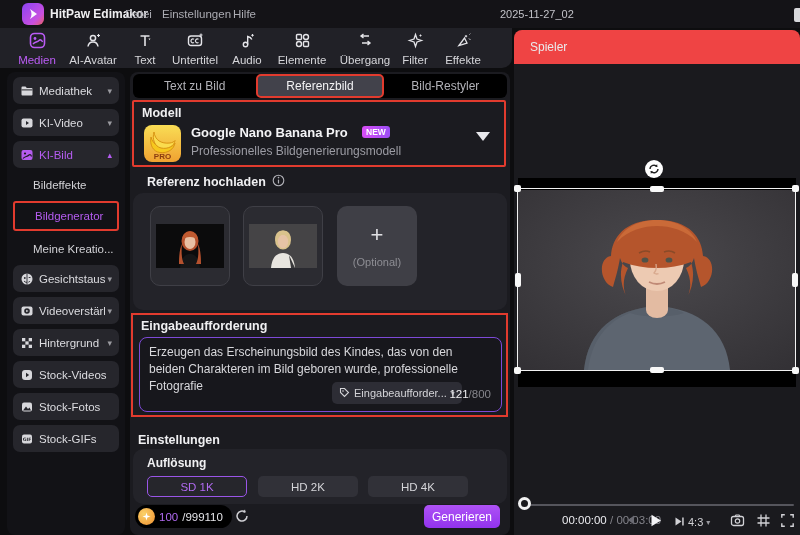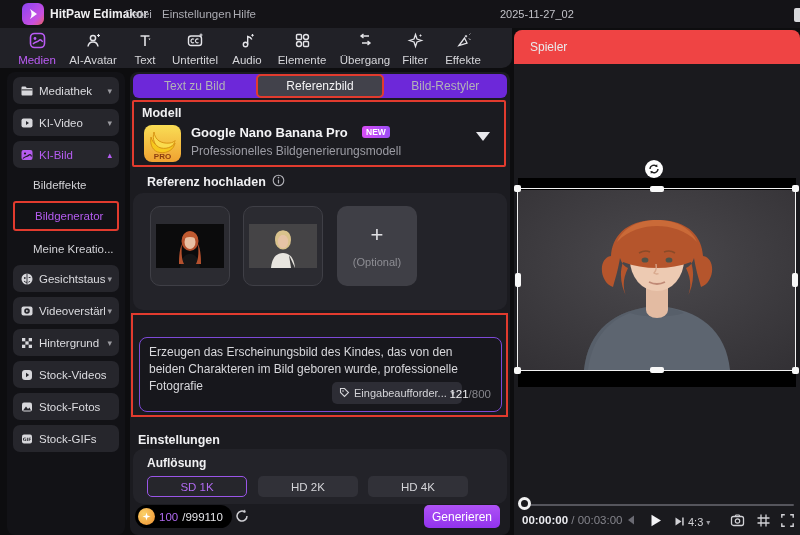--- a/index.html
+++ b/index.html
@@ -34,21 +34,21 @@
   .sb-item .sb-caret { font-size:9px; color:#9a9aa0; margin-left:2px; }
   .sb-item.active-purple .sb-label, .sb-item.active-purple .sb-caret { color:#b55cf0; }
   .sb-sub { position:relative; margin:0 6px 4px 6px; height:24px; display:flex; align-items:center;
             padding-left:20px; cursor:pointer; }
   .sb-sub .sb-label { font-size:11.5px; color:#d2d2d6; }
   .sb-sub.selected { border:2px solid #e23b2e; border-radius:3px; height:30px; margin-bottom:6px; }
   .sb-sub.selected .sb-label { color:#b55cf0; }
 
   
   #main { left:130px; top:72px; width:380px; height:463px; background:#1b1b20; border-radius:8px; }
-  #main-tabs { position:absolute; left:3px; top:2px; width:374px; height:24px; background:#6d28d9;
+  #main-tabs { position:absolute; left:3px; top:2px; width:374px; height:24px; background:#000000;
                border-radius:6px; display:flex; }
   .main-tab { flex:1; display:flex; align-items:center; justify-content:center; font-size:12px;
               color:#b2b2b8; border-radius:5px; cursor:pointer; }
   .main-tab.active { background:#42424b; color:#f2f2f4; border:2px solid #e23b2e; }
 
   #model-box { position:absolute; left:2px; top:28px; width:374px; height:67px; border:2px solid #e23b2e; border-radius:2px; }
   .section-label { font-size:12.5px; font-weight:bold; color:#f0f0f2; }
   #model-label { position:absolute; left:8px; top:4px; }
   #banana-icon { position:absolute; left:10px; top:23px; width:37px; height:37px; border-radius:8px;
                  background:linear-gradient(180deg,#f9dd55,#f0a231); overflow:hidden; }
@@ -113,21 +113,21 @@
   .handle { position:absolute; background:#f8f8f8; border-radius:2px; }
   .h-c { width:7px; height:7px; }
   .h-ht { width:14px; height:6px; }
   .h-vt { width:6px; height:14px; }
   #rotate-handle { position:absolute; left:131px; top:130px; width:18px; height:18px; border-radius:50%;
                    background:#fff; display:flex; align-items:center; justify-content:center; cursor:pointer; }
   #seek-track { position:absolute; left:10px; top:474px; width:270px; height:2px; background:#55555c; border-radius:1px; }
   #seek-handle { position:absolute; left:4px; top:467px; width:13px; height:13px; border-radius:50%;
                  background:#1a1a1d; border:3px solid #f2f2f2; cursor:pointer; }
   #time-row { position:absolute; left:8px; top:484px; font-size:11.5px; }
-  #time-row .cur { color:#ececf0; font-weight:bold; }
+  #time-row .cur { color:#ececf0; font-weight:normal;margin-left:40px; }
   #time-row .sep, #time-row .tot { color:#84848b; }
   .pc { position:absolute; top:483px; cursor:pointer; }
   #aspect-group { position:absolute; left:160px; top:483px; display:flex; align-items:center; gap:3px; cursor:pointer; }
   #aspect-label { font-size:11px; color:#d2d2d6; }
   #aspect-caret { font-size:8px; color:#9a9aa0; }
 </style>
 </head>
 <body>
 
 <div id="app">
@@ -359,20 +359,21 @@
             <path d="M34,6.5 C28,6.5 25.5,11.5 26.5,17 C27,13 29,11 34,11 C39,11 41,13 41.5,17 C42.5,11.5 40,6.5 34,6.5 Z" fill="#d9c28c"></path>
           </svg>
       </div>
       <div class="thumb" id="thumb-add" style="left:204px">
         <span class="plus">+</span>
         <span class="opt">(Optional)</span>
       </div>
     </div>
 
     <div id="prompt-box">
+      <span id="prompt-label" class="section-label">Eingabeaufforderung</span>
       <div id="prompt-area">
         <div id="prompt-text">Erzeugen das Erscheinungsbild des Kindes, das von den beiden Charakteren im Bild geboren wurde, professionelle Fotografie</div>
         <div class="prompt-pill" id="pill-library">
           <span><svg width="11" height="11" viewBox="0 0 11 11">
                 <path d="M1.5,1.5 h4 L9.5,5.5 L5.5,9.5 L1.5,5.5 Z" fill="none" stroke="#d4d4d8" stroke-width="1.1"></path>
                 <circle cx="4" cy="4" r="0.8" fill="#d4d4d8"></circle>
               </svg></span>
           <span>Eingabeaufforder...</span>
           <span class="pill-caret">▾</span>
         </div>

